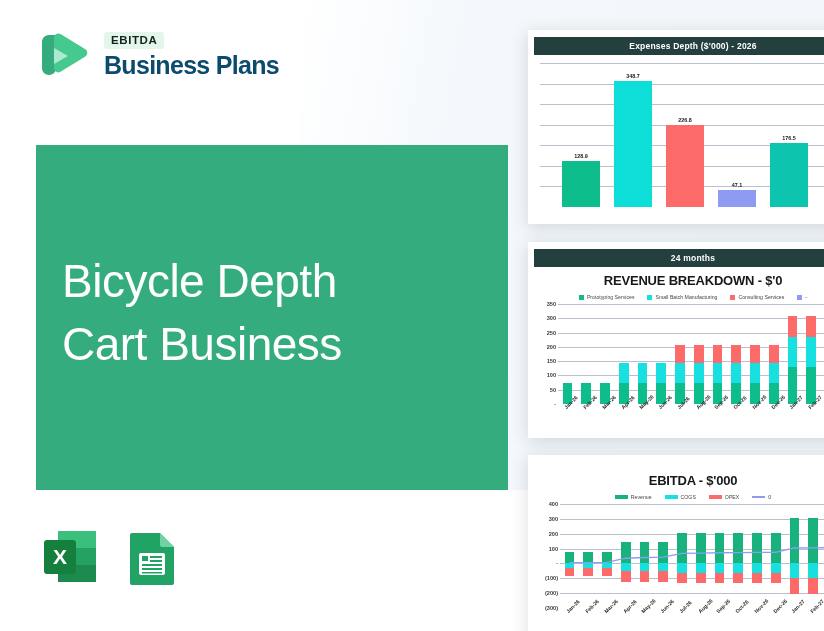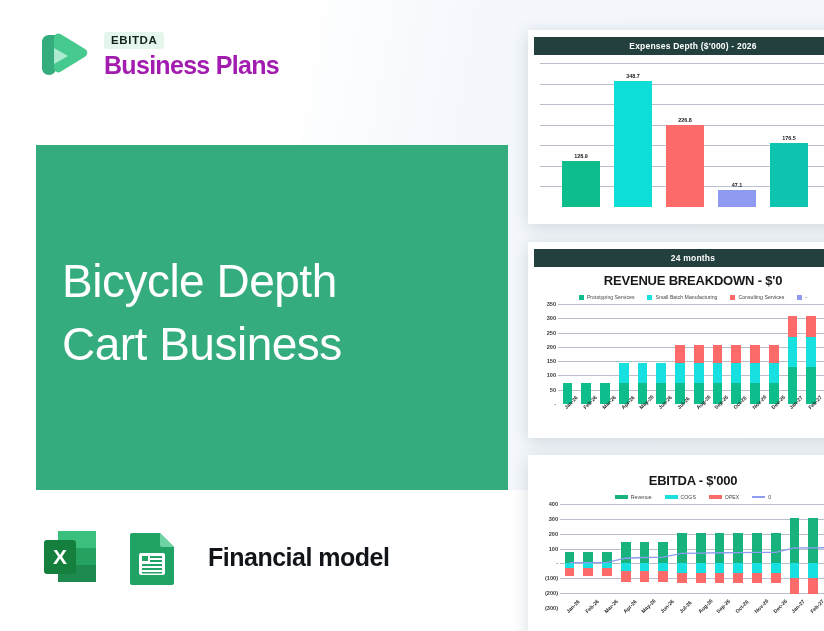--- a/index.html
+++ b/index.html
@@ -40,21 +40,21 @@
     font-size: 11.5px;
     font-weight: bold;
     letter-spacing: 0.6px;
     padding: 2px 7px 3px 7px;
     border-radius: 3px;
     width: fit-content;
   }
   .brand-name {
     font-size: 25px;
     font-weight: bold;
-    color: #a21caf;
+    color: #0c4a6e;
     letter-spacing: -0.7px;
     line-height: 1.05;
     white-space: nowrap;
   }
 
   
   .title-banner {
     position: absolute;
     left: 36px; top: 145px;
     width: 472px; height: 345px;
@@ -219,21 +219,20 @@
       <path d="M42 10 l14 14 H44 a2 2 0 0 1 -2 -2 z" fill="#6fd3a3"></path>
       <rect x="21" y="30" width="26" height="22" rx="2" fill="#ffffff"></rect>
       <rect x="24" y="33" width="6" height="5" fill="#21a366"></rect>
       <rect x="32" y="33" width="12" height="2" fill="#21a366"></rect>
       <rect x="32" y="37" width="12" height="2" fill="#21a366"></rect>
       <rect x="24" y="41" width="20" height="2" fill="#21a366"></rect>
       <rect x="24" y="45" width="20" height="2" fill="#21a366"></rect>
       <rect x="24" y="49" width="20" height="1.5" fill="#21a366"></rect>
     </svg>
   </div>
-  <span class="footer-label">Financial model</span>
 </div>
 
 <div class="card" id="card-expenses">
   <div class="card-inner">
     <div class="dark-header">Expenses Depth ($'000) - 2026</div>
     <div class="plot-wrap" id="plot-expenses" style="height:160px;">
         <div class="plot-area" style="left: 6px; top: 8px; width: 330px; height: 144px;">
           <div class="gridline" style="top: 0px;"></div>
           <div class="gridline" style="top: 20.5714px;"></div>
           <div class="gridline" style="top: 41.1429px;"></div>

